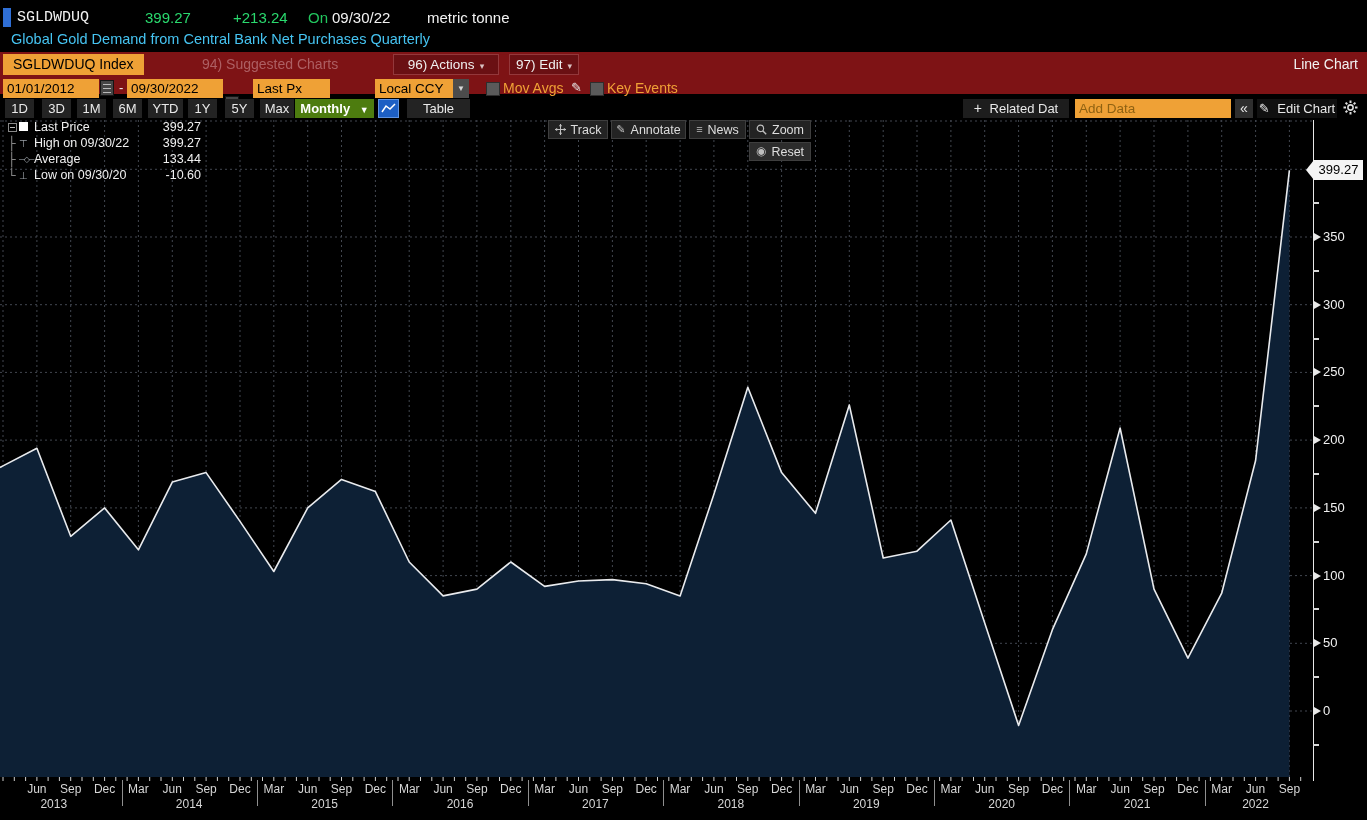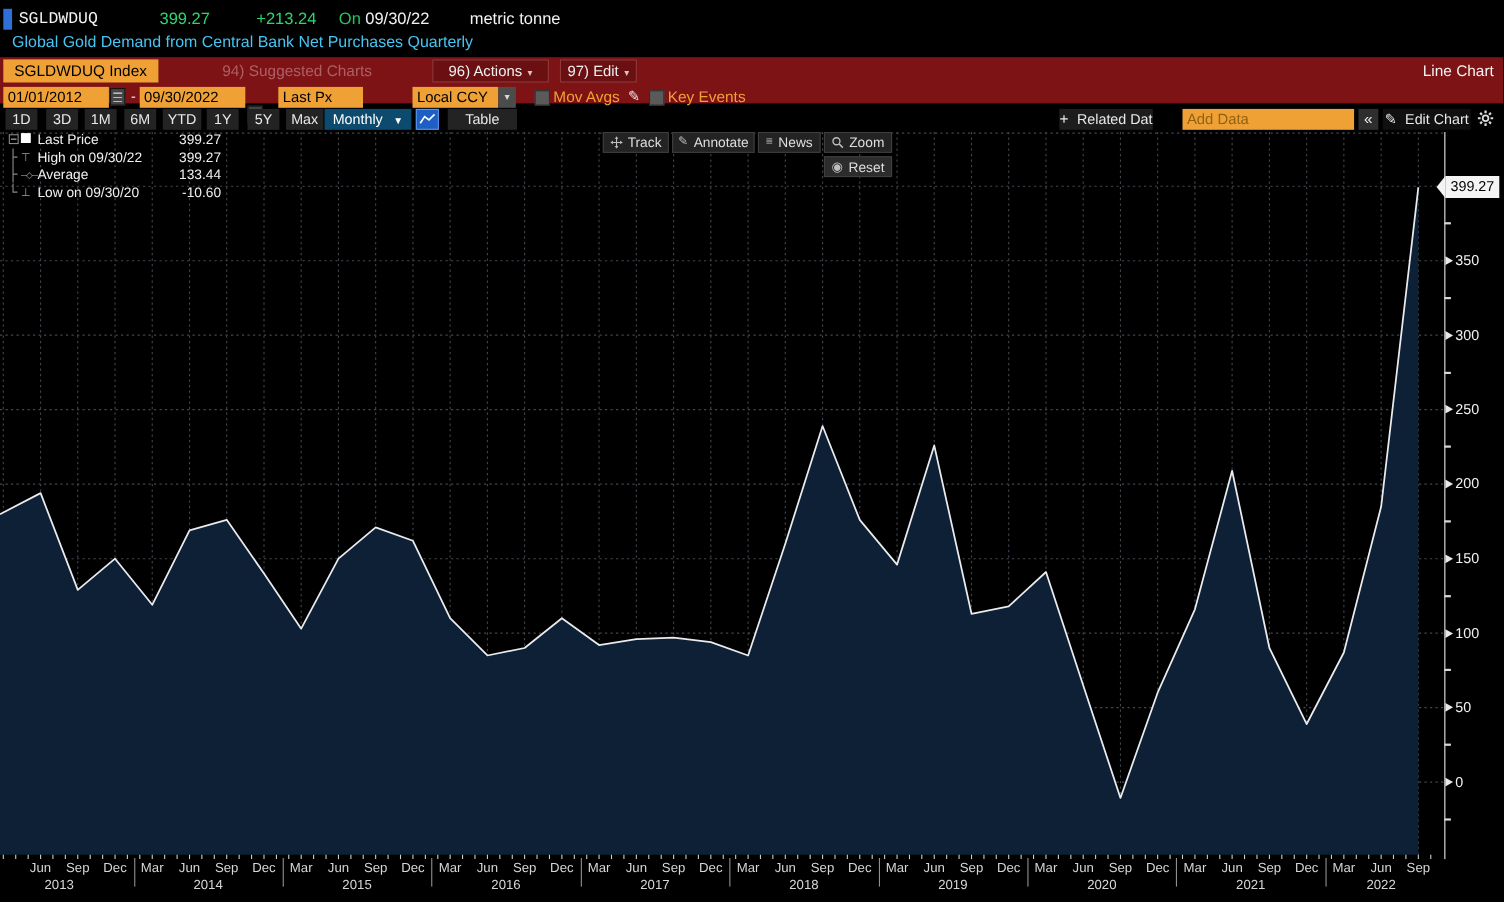--- a/index.html
+++ b/index.html
@@ -26,21 +26,21 @@
   .amberfield{height:19px;line-height:19px;background:#efa136;color:#000;font-size:13.5px;padding-left:4px;box-sizing:border-box;}
   .cal{width:14px;height:16px;background:#454545;border:1px solid #141414;box-sizing:border-box;position:relative;}
   .cal::after{content:"";position:absolute;left:2px;right:2px;top:3px;bottom:2px;
               background:repeating-linear-gradient(to bottom,#b9b9b9 0 1px,transparent 1px 4px);}
   .chk{width:12px;height:12px;background:#5a5a5a;border:1px solid #2e2e2e;}
   .amberlbl{color:#f0a136;font-size:14px;}
   .ddbox{width:16px;height:19px;background:#4c4c4c;color:#d8d8d8;font-size:8px;text-align:center;line-height:19px;}
   .pencil{color:#e8e8e8;font-size:13px;}
   
   .rbtn{top:99px;height:19px;line-height:19px;background:#232323;color:#e9e9e9;font-size:13px;text-align:center;}
-  .bluebtn{background:#0c4a6e;color:#fff;}
+  .bluebtn{background:#4d7c0f;color:#fff;font-weight:bold;}
   .iconbtn{background:#1d5fc4;border:1px solid #5e93e2;box-sizing:border-box;}
   .addinput{background:#efa136;border:none;outline:none;height:19px;font-size:13.5px;color:#5c3c06;padding:0 4px;box-sizing:border-box;font-family:"Liberation Sans",sans-serif;}
   .addinput::placeholder{color:#8f6212;opacity:1;}
   .squarebtn{background:#2e2e2e;color:#e8e8e8;text-align:center;}
   
   .toolbtn{height:19px;background:#232323;border:1px solid #3e3e3e;color:#dedede;font-size:12.5px;
            display:flex;align-items:center;justify-content:center;gap:5px;box-sizing:border-box;}
   .toolico{color:#bfbfbf;font-size:11px;line-height:11px;}
   
   .lgd-row{position:absolute;left:0;height:16px;display:flex;align-items:center;width:193px;}
@@ -116,21 +116,21 @@
     <span>Monthly</span>
     <span style="font-size:9px;margin-left:6px;">▼</span>
   </div>
   <div class="abs rbtn iconbtn" style="left:378px;width:21px;">
     <svg width="15" height="12" viewBox="0 0 15 12">
       <polyline points="1,10 5,4 9,7 14,2" fill="none" stroke="#ffffff" stroke-width="1.5"></polyline>
     </svg>
   </div>
   <div class="abs rbtn" style="left:407px;width:63px;">Table</div>
 
-  <div class="abs rbtn" style="left:963px;width:85px;background:#1d1d1d;">
+  <div class="abs rbtn" style="left:963px;width:106px;background:#1d1d1d;">
     <span style="font-size:14px;">+</span>
     <span style="margin-left:4px;">Related Dat</span>
   </div>
   <input class="abs addinput" style="left: 1075px; top: 99px; width: 156px;" placeholder="Add Data">
   <div class="abs rbtn squarebtn" style="left:1235px;width:18px;font-size:14px;">«</div>
   <div class="abs rbtn" style="left:1257px;width:80px;background:#101010;">
     <span class="pencil">✎</span>
     <span style="margin-left:4px;">Edit Chart</span>
   </div>
   <div class="abs" style="left:1343px;top:100px;">

